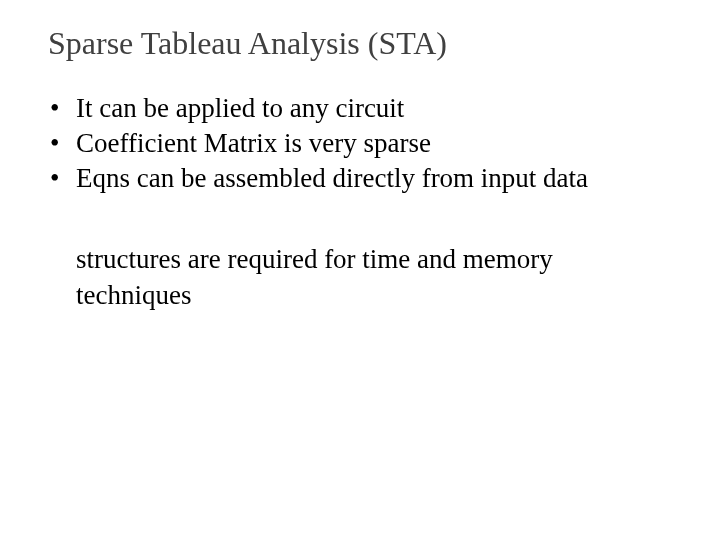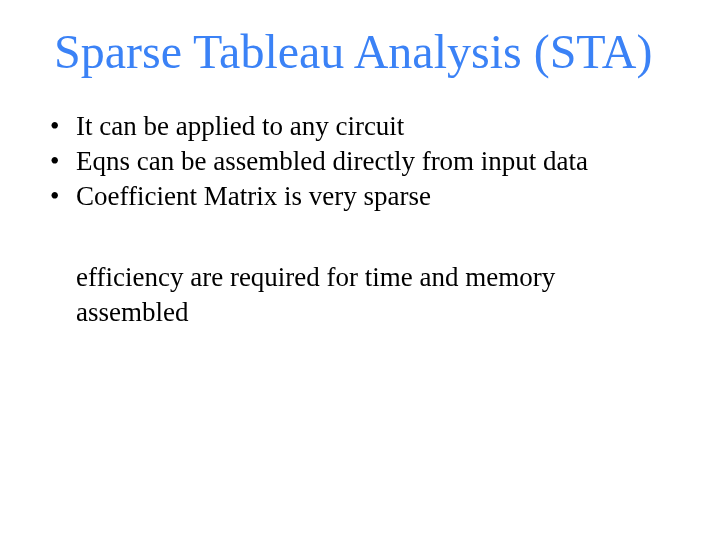--- a/index.html
+++ b/index.html
@@ -11,24 +11,24 @@
     font-family: "Times New Roman", Times, serif;
     color: #000000;
   }
   .slide {
     width: 720px;
     height: 540px;
     box-sizing: border-box;
     padding: 20px 40px 20px 40px;
   }
   .title {
-    color: #3b82f6;
-    font-size: 48px;
+    color: #404040;
+    font-size: 32px;
     font-weight: normal;
-    margin: 6px 0 30px 14px;
+    margin: 6px 0 30px 8px;
     line-height: 1.1;
   }
   .section-heading {
     font-size: 27px;
     margin: 18px 0 2px 6px;
   }
   ul.bullets {
     margin: 14px 0 10px 6px;
     padding: 0;
     list-style: none;
@@ -58,22 +58,22 @@
 </style>
 </head>
 <body>
 
 <div class="slide">
 
   <div class="title">Sparse Tableau Analysis (STA)</div>
 
   <ul class="bullets">
     <li>It can be applied to any circuit</li>
+    <li>Coefficient Matrix is very sparse</li>
     <li>Eqns can be assembled directly from input data</li>
-    <li>Coefficient Matrix is very sparse</li>
   </ul>
 
   <div class="gap"></div>
 
-  <span class="cont">efficiency are required for time and memory</span>
-  <span class="cont">assembled</span>
+  <span class="cont">structures are required for time and memory</span>
+  <span class="cont">techniques</span>
 
 </div>
 
 </body></html>

